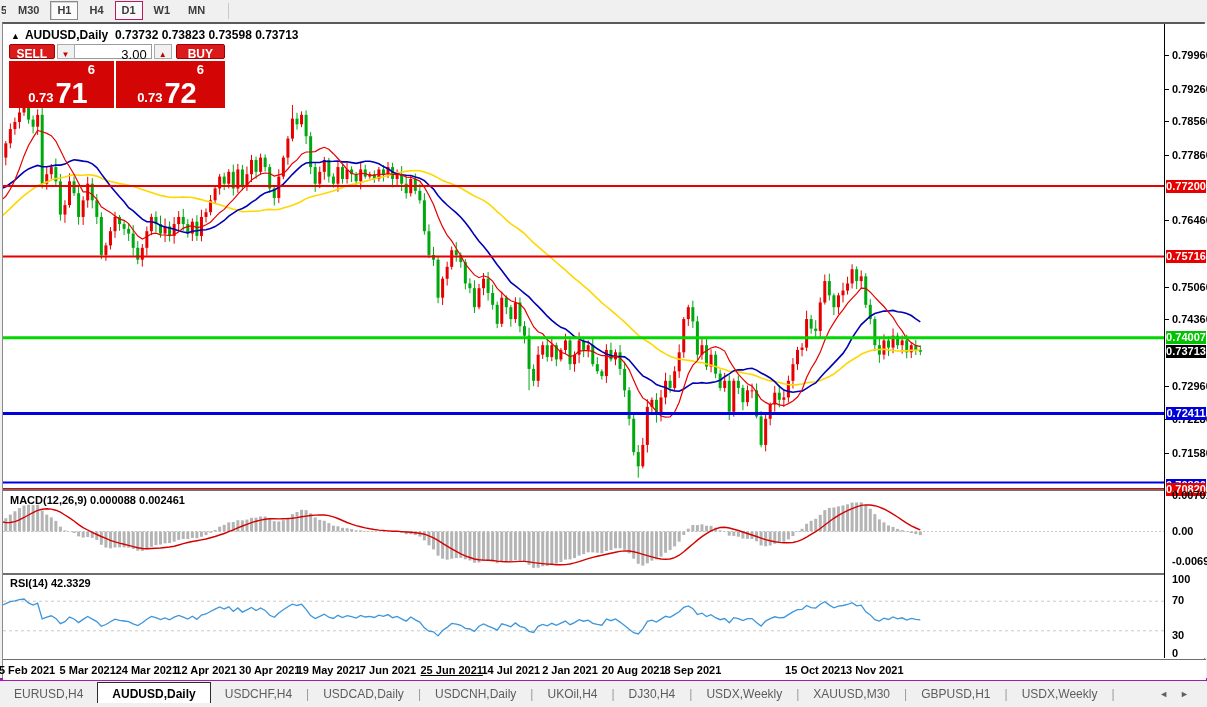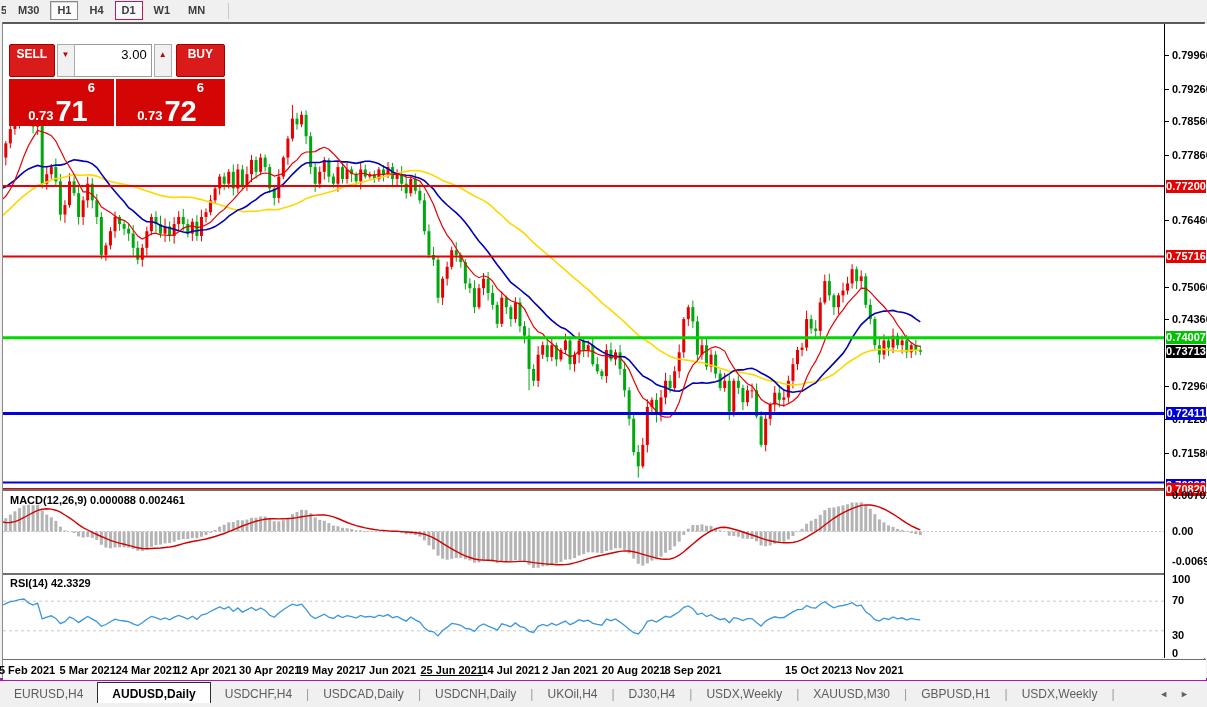--- a/index.html
+++ b/index.html
@@ -13,21 +13,21 @@
   .tf-btn.hover{background:#f8f8f8;border:1px solid #be185d;}
   .tf-sep{width:1px;height:16px;background:#c8c8c8;margin-left:14px;}
 
   
   #chart-window{position:absolute;left:2px;top:22px;width:1203px;height:656px;background:#ffffff;border-top:2px solid #5a5a5a;border-left:1px solid #8a8a8a;border-right:1px solid #8a8a8a;box-sizing:border-box;}
   #title-row{position:absolute;left:8px;top:4px;height:14px;font-size:12px;font-weight:700;color:#000;white-space:nowrap;z-index:30;}
   #title-row .tri{font-size:9px;margin-right:5px;}
 
   
   #trade-panel{position:absolute;left:6px;top:20px;z-index:40;width:216px;}
-  #trade-row1{display:flex;align-items:stretch;height:33px;}
+  #trade-row1{display:flex;align-items:stretch;height:15px;}
   .trade-btn{width:46px;background:#da1b1b;border:1px solid #a00000;color:#fff;font-size:12px;font-weight:700;text-align:center;line-height:19px;border-radius:2px;cursor:pointer;}
   .spin-btn{width:17px;background:#f1f1f1;border:1px solid #ababab;color:#c00000;font-size:8px;text-align:center;line-height:19px;margin-left:2px;cursor:pointer;}
   #vol-box{width:72px;background:#fff;border:1px solid #9a9a9a;border-left:none;font-size:13px;color:#000;text-align:right;padding:0 4px;line-height:19px;}
   #buy-btn{margin-left:4px;width:50px;}
   #trade-row2{display:flex;margin-top:2px;height:47px;}
   .quote-box{background:#d40505;color:#fff;display:flex;align-items:flex-end;justify-content:center;padding:0 4px 1px 4px;cursor:pointer;}
   #bid-box{width:101px;margin-right:2px;}
   #ask-box{width:105px;}
   .q-small{font-size:13px;font-weight:700;margin:0 2px 2px 0;}
   .q-big{font-size:29px;font-weight:700;line-height:27px;}
@@ -705,20 +705,23 @@
         <path d="M-1.8 29.7L2.8 30.6L7.3 30.5L11.9 29.6L16.4 27.8L21.0 25.5L25.5 23.0L30.1 20.6L34.6 18.4L39.2 17.2L43.8 16.8L48.3 17.1L52.8 18.2L57.4 20.2L61.9 23.0L66.5 25.9L71.0 29.0L75.6 32.6L80.1 35.6L84.7 38.0L89.3 40.3L93.8 42.5L98.3 44.5L102.9 46.4L107.4 48.3L112.0 49.9L116.5 51.1L121.1 52.2L125.6 53.4L130.2 54.6L134.8 55.8L139.3 56.5L143.8 56.7L148.4 56.5L152.9 56.3L157.5 56.0L162.0 55.5L166.6 55.0L171.2 54.2L175.7 53.0L180.3 51.7L184.8 50.5L189.3 49.5L193.9 48.7L198.4 47.9L203.0 47.0L207.5 45.8L212.1 44.5L216.6 43.0L221.2 41.5L225.8 39.6L230.3 37.9L234.8 35.8L239.4 34.0L243.9 32.3L248.5 30.6L253.0 29.3L257.6 28.1L262.1 27.2L266.7 26.8L271.3 26.7L275.8 26.9L280.3 26.8L284.9 26.6L289.4 26.2L294.0 25.6L298.6 24.8L303.1 24.1L307.6 23.5L312.2 23.1L316.8 23.0L321.3 23.0L325.8 23.6L330.4 24.9L334.9 26.5L339.5 28.5L344.1 30.5L348.6 32.2L353.1 33.7L357.7 34.8L362.3 35.9L366.8 36.8L371.3 37.5L375.9 38.1L380.4 38.5L385.0 38.9L389.6 39.2L394.1 39.3L398.6 39.6L403.2 40.0L407.8 40.3L412.3 40.7L416.8 41.3L421.4 42.2L425.9 43.8L430.5 45.8L435.0 48.4L439.6 51.3L444.1 54.1L448.7 56.8L453.3 59.4L457.8 61.8L462.3 63.9L466.9 65.5L471.4 67.0L476.0 67.8L480.5 68.1L485.1 68.2L489.6 68.5L494.2 69.1L498.8 69.5L503.3 69.7L507.8 69.9L512.4 69.6L516.9 69.4L521.5 69.4L526.0 69.9L530.6 70.6L535.1 71.1L539.7 71.6L544.3 72.1L548.8 72.3L553.4 72.7L557.9 72.8L562.4 72.6L567.0 72.0L571.5 70.9L576.1 69.6L580.6 68.2L585.2 66.7L589.8 65.4L594.3 64.2L598.9 63.3L603.4 62.3L607.9 61.3L612.5 60.2L617.0 59.4L621.6 58.9L626.1 59.0L630.7 59.7L635.3 60.9L639.8 62.3L644.4 63.7L648.9 64.9L653.4 66.1L658.0 67.0L662.5 67.3L667.1 67.0L671.6 65.6L676.2 63.2L680.8 59.8L685.3 55.9L689.9 52.0L694.4 48.1L698.9 44.6L703.5 41.6L708.0 38.9L712.6 36.8L717.1 35.5L721.7 35.2L726.3 36.0L730.8 37.2L735.4 38.5L739.9 40.0L744.4 41.5L749.0 43.0L753.5 44.5L758.1 46.1L762.6 47.7L767.2 48.8L771.8 49.7L776.3 50.4L780.9 50.7L785.4 50.8L789.9 50.5L794.5 49.4L799.0 47.6L803.6 45.1L808.1 42.4L812.7 39.6L817.3 36.5L821.8 33.0L826.4 29.5L830.9 26.3L835.4 23.4L840.0 20.8L844.5 18.7L849.1 16.6L853.6 14.8L858.2 13.4L862.8 12.9L867.3 13.0L871.8 13.7L876.4 15.2L880.9 17.0L885.5 19.4L890.0 22.1L894.6 25.0L899.1 28.1L903.7 31.1L908.3 33.8L912.8 36.0L917.3 37.8" fill="none" stroke="#d40000" stroke-width="1.4"></path>
       </svg>
     <div class="hsep" style="top:549px;height:2px"></div>
     <svg id="rsi-svg" class="panel-svg" width="1161" height="85">
         <line x1="0" y1="26.200000000000003" x2="1161" y2="26.200000000000003" stroke="#c8c8c8" stroke-dasharray="3 3"></line>
         <line x1="0" y1="55.8" x2="1161" y2="55.8" stroke="#c8c8c8" stroke-dasharray="3 3"></line>
         <path d="M-1.8 30.7L2.8 28.6L7.3 26.7L11.9 25.8L16.4 24.6L21.0 24.0L25.5 27.9L30.1 30.1L34.6 28.2L39.2 43.9L43.8 42.1L48.3 40.8L52.8 43.4L57.4 48.6L61.9 46.6L66.5 42.1L71.0 44.0L75.6 47.6L80.1 44.4L84.7 41.5L89.3 44.1L93.8 46.6L98.3 51.3L102.9 49.5L107.4 46.8L112.0 44.2L116.5 45.3L121.1 46.0L125.6 46.7L130.2 48.9L134.8 50.6L139.3 47.8L143.8 44.2L148.4 41.4L152.9 42.7L157.5 44.5L162.0 42.9L166.6 44.8L171.2 42.1L175.7 40.5L180.3 42.1L184.8 44.1L189.3 41.3L193.9 44.4L198.4 40.0L203.0 39.0L207.5 36.5L212.1 34.2L216.6 32.0L221.2 34.1L225.8 31.9L230.3 36.4L234.8 32.9L239.4 37.1L243.9 34.9L248.5 32.4L253.0 35.5L257.6 33.0L262.1 35.4L266.7 40.3L271.3 42.3L275.8 38.0L280.3 34.7L284.9 31.8L289.4 29.1L294.0 30.5L298.6 29.2L303.1 34.4L307.6 40.6L312.2 43.5L316.8 41.3L321.3 39.2L325.8 42.2L330.4 43.5L334.9 40.3L339.5 42.5L344.1 40.6L348.6 41.6L353.1 43.0L357.7 40.4L362.3 42.0L366.8 41.4L371.3 42.5L375.9 40.2L380.4 41.4L385.0 39.6L389.6 42.7L394.1 41.4L398.6 43.8L403.2 46.1L407.8 42.0L412.3 44.9L416.8 47.1L421.4 52.8L425.9 56.2L430.5 56.8L435.0 60.9L439.6 55.5L444.1 52.4L448.7 48.4L453.3 49.2L457.8 50.3L462.3 53.3L466.9 54.0L471.4 56.4L476.0 51.3L480.5 48.9L485.1 51.1L489.6 52.8L494.2 55.2L498.8 48.8L503.3 50.2L507.8 51.8L512.4 47.9L516.9 51.3L521.5 52.5L526.0 56.3L530.6 57.5L535.1 51.4L539.7 49.4L544.3 50.9L548.8 48.3L553.4 50.3L557.9 48.2L562.4 46.1L567.0 49.7L571.5 47.6L576.1 44.6L580.6 46.2L585.2 45.1L589.8 48.3L594.3 49.4L598.9 50.2L603.4 44.0L607.9 45.7L612.5 44.0L617.0 47.1L621.6 50.5L626.1 54.2L630.7 57.7L635.3 59.0L639.8 53.9L644.4 46.4L648.9 45.1L653.4 47.1L658.0 44.1L662.5 41.3L667.1 42.4L671.6 39.6L676.2 36.7L680.8 32.3L685.3 30.9L689.9 33.7L694.4 39.5L698.9 38.1L703.5 41.5L708.0 39.7L712.6 42.7L717.1 44.7L721.7 43.5L726.3 47.8L730.8 42.6L735.4 43.6L739.9 45.6L744.4 43.6L749.0 43.6L753.5 47.4L758.1 51.0L762.6 46.1L767.2 43.7L771.8 41.8L776.3 42.9L780.9 42.5L785.4 39.6L789.9 36.9L794.5 34.7L799.0 34.4L803.6 30.5L808.1 32.6L812.7 33.1L817.3 29.2L821.8 26.8L826.4 30.1L830.9 32.8L835.4 31.2L840.0 30.5L844.5 29.5L849.1 27.7L853.6 30.8L858.2 30.1L862.8 36.9L867.3 39.9L871.8 44.6L876.4 46.1L880.9 43.2L885.5 44.5L890.0 42.0L894.6 43.8L899.1 42.8L903.7 45.1L908.3 43.4L912.8 44.4L917.3 44.8" fill="none" stroke="#3c96dc" stroke-width="1.3"></path>
       </svg>
     <div class="hsep" style="top:635px;height:1px"></div>
 
+    <div id="title-row">
+      <span class="tri">▲</span><span>AUDUSD,Daily</span>&nbsp;&nbsp;<span>0.73732</span> <span>0.73823</span> <span>0.73598</span> <span>0.73713</span>
+    </div>
 
     <div id="trade-panel">
       <div id="trade-row1">
         <div class="trade-btn">SELL</div>
         <div class="spin-btn">▼</div>
         <div id="vol-box">3.00</div>
         <div class="spin-btn">▲</div>
         <div class="trade-btn" id="buy-btn">BUY</div>
       </div>
       <div id="trade-row2">

